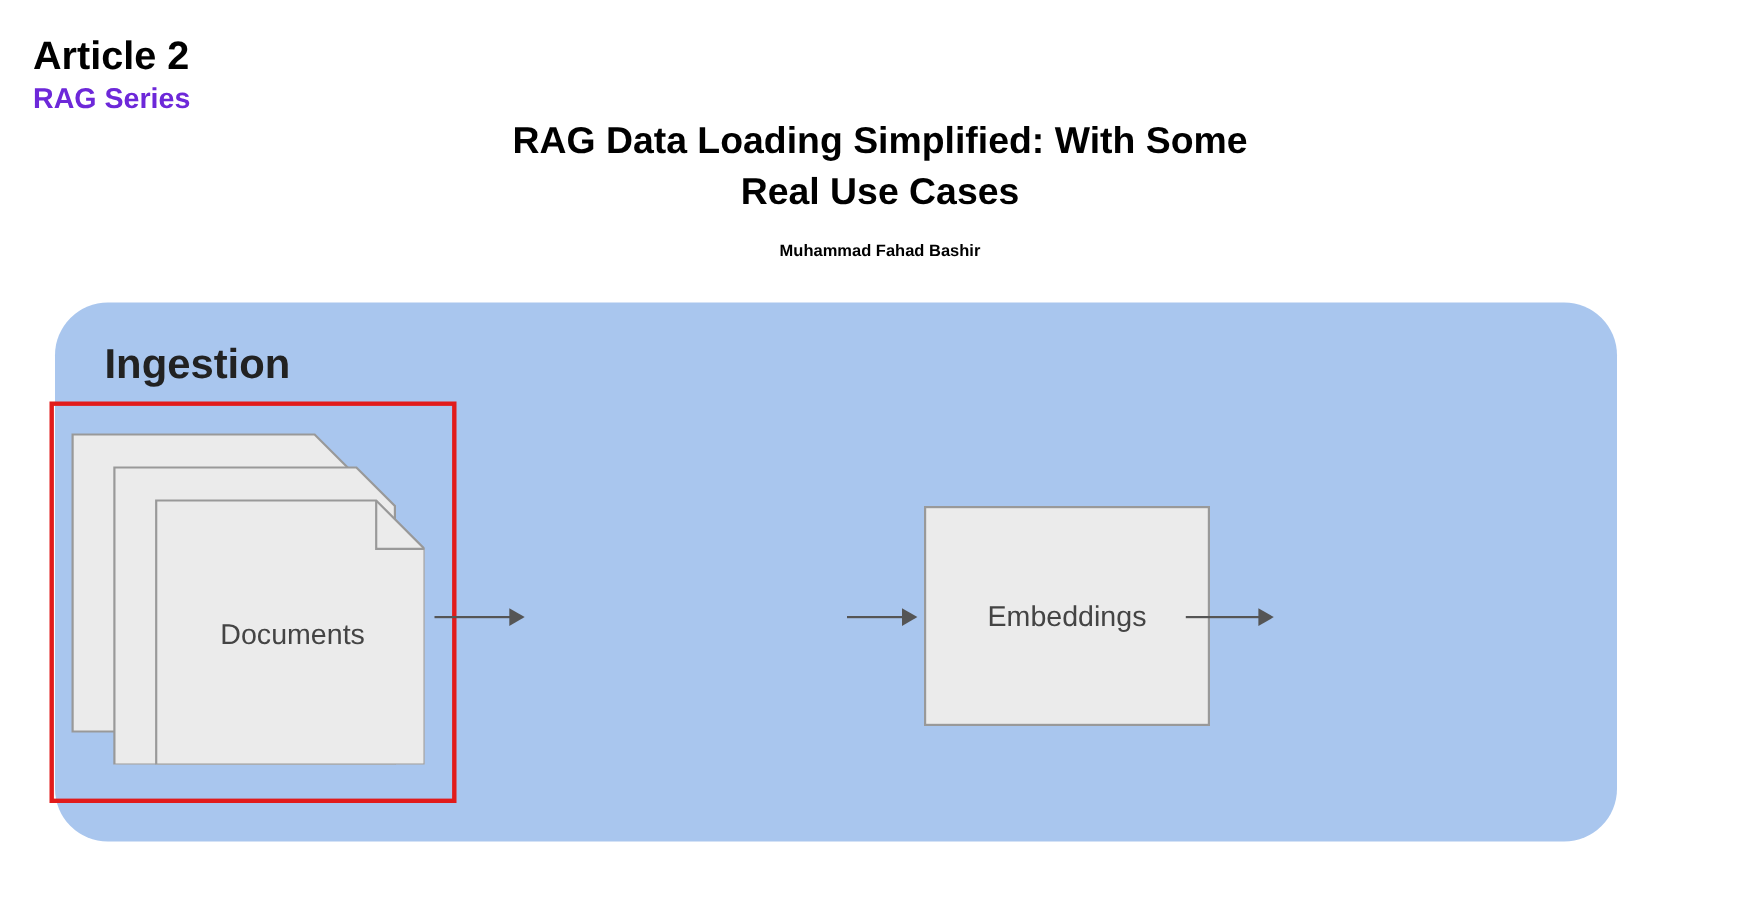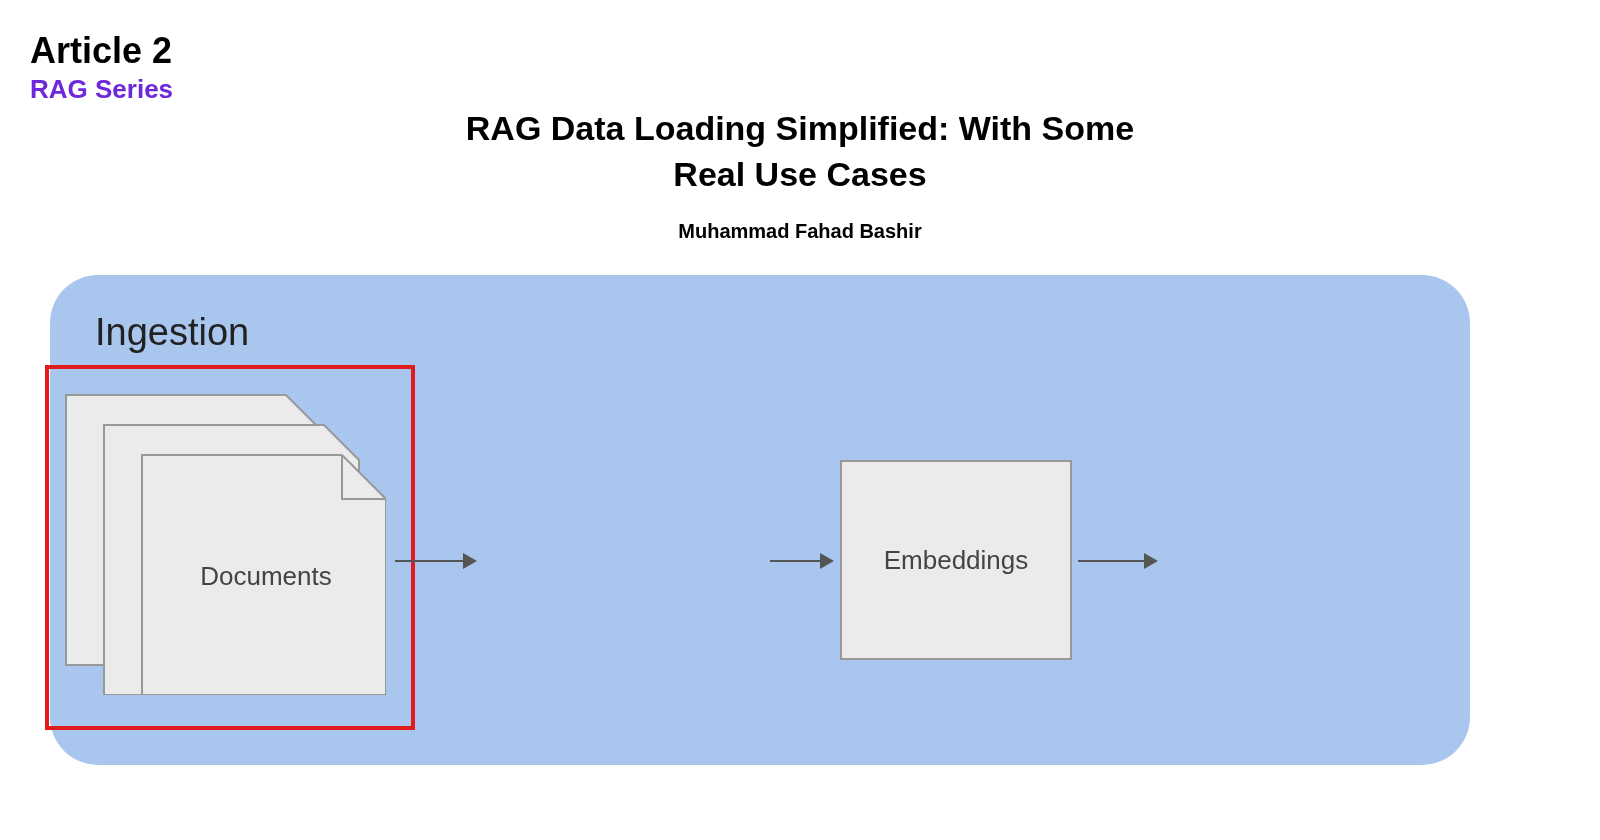--- a/index.html
+++ b/index.html
@@ -35,40 +35,40 @@
       width: 700px;
       margin-top: 36px;
     }
     .main-title {
       font-size: 34px;
       font-weight: 900;
       color: #000;
       line-height: 1.35;
     }
     .author {
-      font-size: 20px;
+      font-size: 15px;
       font-weight: 700;
       color: #000;
       margin-top: 22px;
     }
     .diagram-panel {
       position: absolute;
       left: 50px;
       top: 275px;
       width: 1420px;
       height: 490px;
       background: #a9c6ee;
       border-radius: 48px;
     }
     .ingestion-label {
       position: absolute;
       top: 36px;
       left: 45px;
       font-size: 38px;
-      font-weight: 400;
+      font-weight: 700;
       color: #222;
     }
     .highlight-box {
       position: absolute;
       top: 90px;
       left: -5px;
       width: 370px;
       height: 365px;
       border: 4px solid #e11b1b;
       background: transparent;
@@ -84,21 +84,21 @@
       position: absolute;
       top: 150px;
       left: 435px;
       width: 280px;
       height: 270px;
     }
     .embeddings-box {
       position: absolute;
       top: 185px;
       left: 790px;
-      width: 232px;
+      width: 260px;
       height: 200px;
       background: #ebebeb;
       border: 2px solid #999;
       display: flex;
       align-items: center;
       justify-content: center;
     }
     .index-db {
       position: absolute;
       top: 185px;

